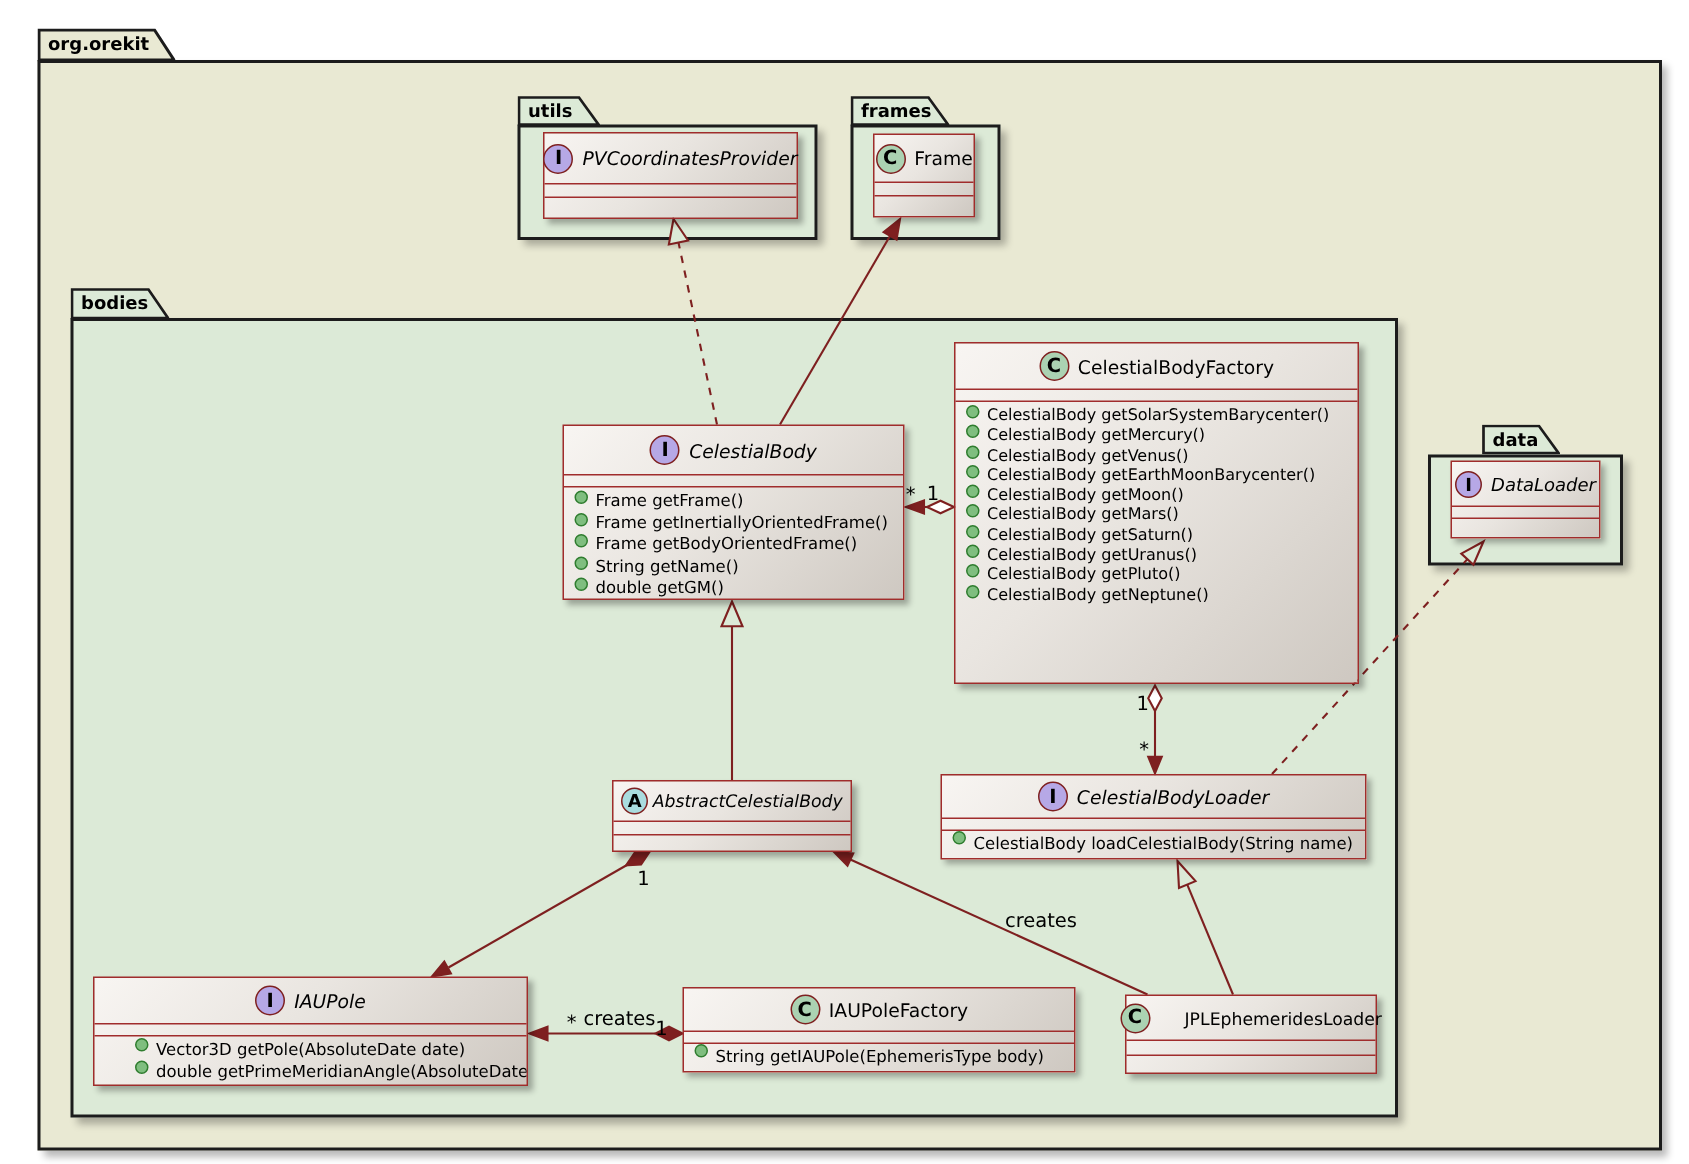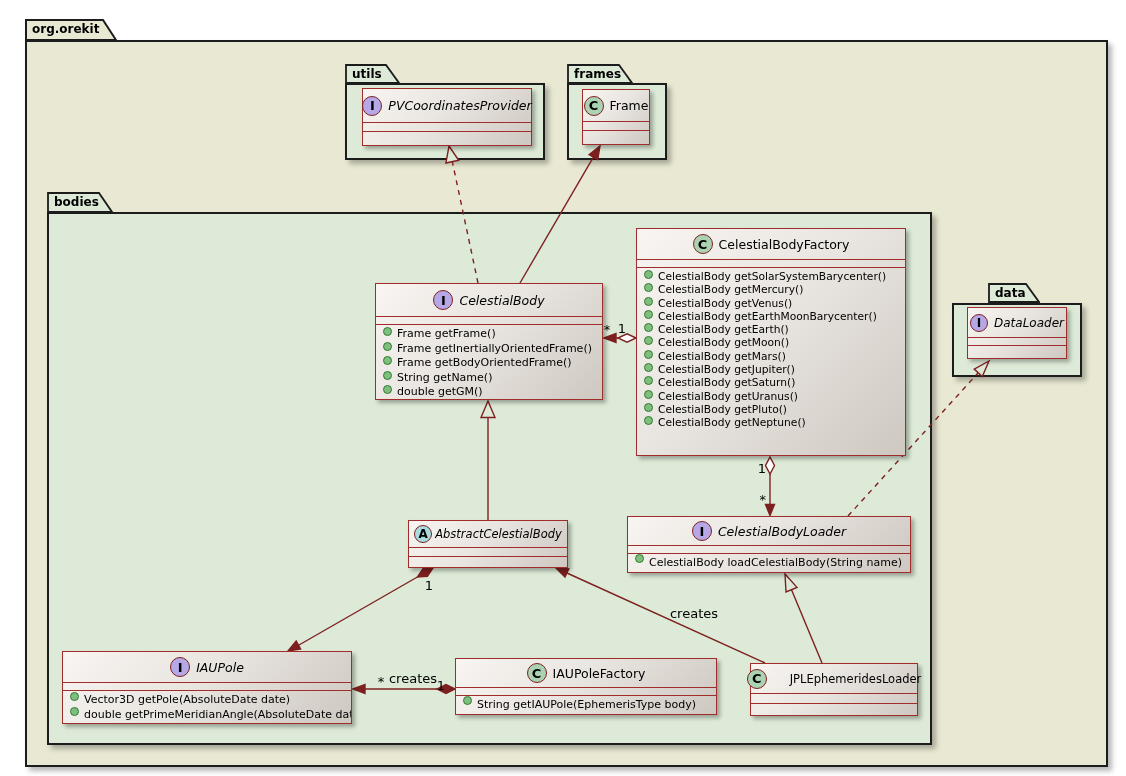--- a/index.html
+++ b/index.html
@@ -233,33 +233,25 @@
     <div class="m">
         <span class="dot"></span>
         <span>CelestialBody getVenus()</span>
       </div>
     <div class="m">
         <span class="dot"></span>
         <span>CelestialBody getEarthMoonBarycenter()</span>
       </div>
     <div class="m">
         <span class="dot"></span>
-        <span>CelestialBody getEarth()</span>
-      </div>
-    <div class="m">
-        <span class="dot"></span>
         <span>CelestialBody getMoon()</span>
       </div>
     <div class="m">
         <span class="dot"></span>
         <span>CelestialBody getMars()</span>
-      </div>
-    <div class="m">
-        <span class="dot"></span>
-        <span>CelestialBody getJupiter()</span>
       </div>
     <div class="m">
         <span class="dot"></span>
         <span>CelestialBody getSaturn()</span>
       </div>
     <div class="m">
         <span class="dot"></span>
         <span>CelestialBody getUranus()</span>
       </div>
     <div class="m">
@@ -304,21 +296,21 @@
   <div class="strip" style="height:9px;"></div>
   <div></div>
 </div>
 
 <div class="ubox" style="left:62px;top:651px;width:290px;height:73px;">
   <div class="utitle" style="height:31px;">
     <span class="circ bg-i">I</span>
     <span class="uname italic">IAUPole</span>
   </div>
   <div class="strip" style="height:8px;"></div>
-  <div class="umethods" style="padding-top:1px;font-size:11px;line-height:15px;">
+  <div class="umethods" style="padding-top:1px;font-size:11px;line-height:15px;padding-left:20px;">
     <div class="m">
         <span class="dot"></span>
         <span>Vector3D getPole(AbsoluteDate date)</span>
       </div>
     <div class="m">
         <span class="dot"></span>
         <span>double getPrimeMeridianAngle(AbsoluteDate date)</span>
       </div>
   </div>
 </div>

